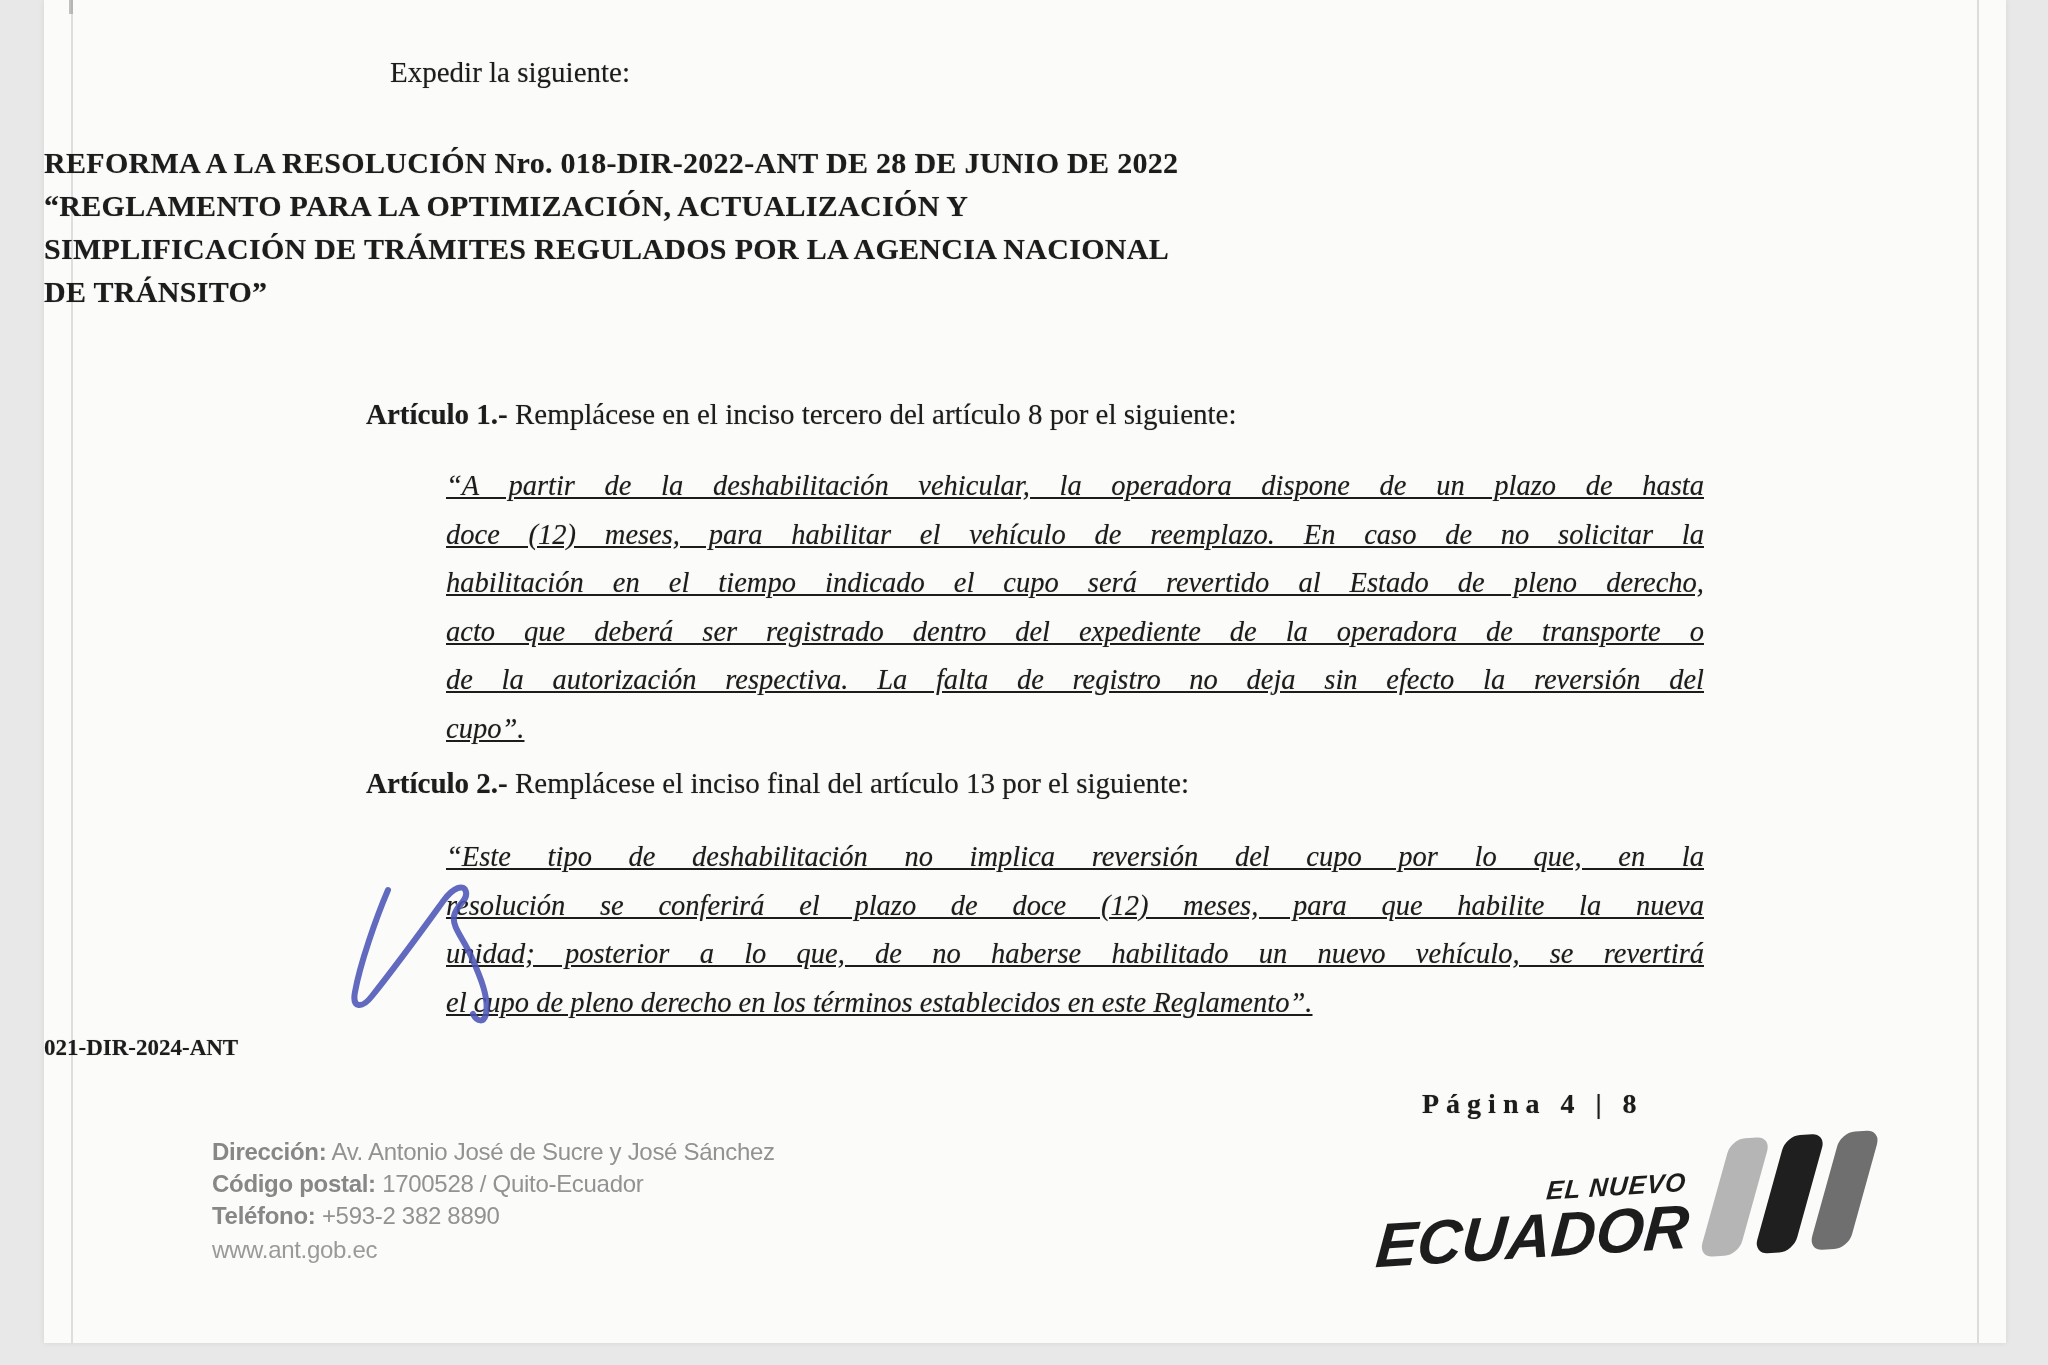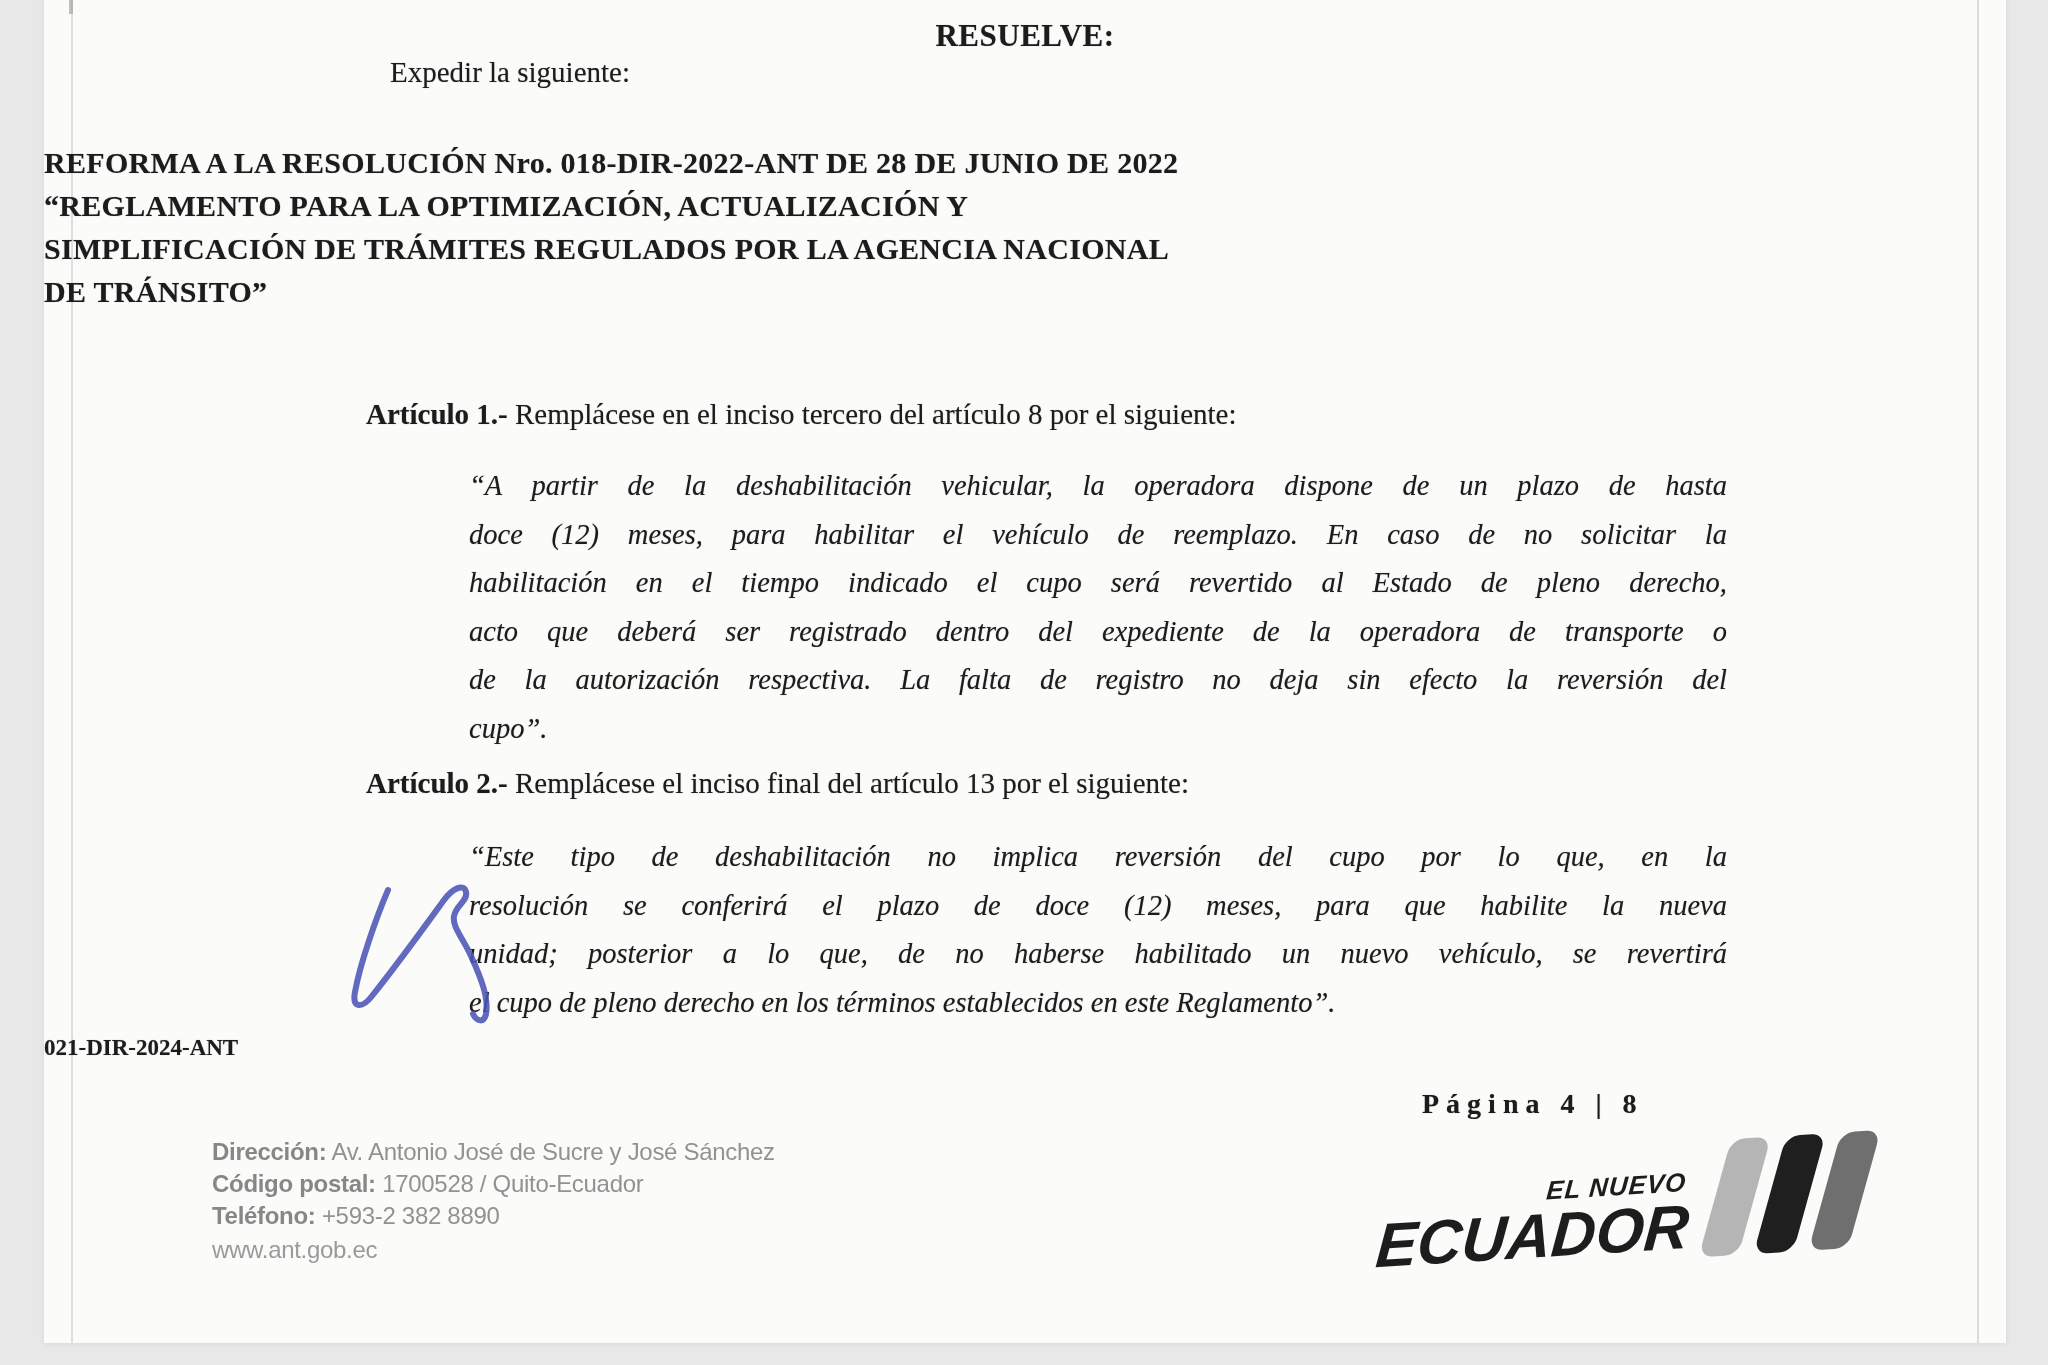--- a/index.html
+++ b/index.html
@@ -35,22 +35,22 @@
     text-align: left; font-weight: bold; font-size: 30px; line-height: 43px;
     letter-spacing: .3px;
   }
 
   .article-line { position: absolute; left: 322px; font-size: 29px; width: 1420px; }
   .article-line .article-label { font-weight: bold; }
   #article1-line { top: 398px; }
   #article2-line { top: 767px; }
 
   .quote-block {
-    position: absolute; left: 425px; width: 1258px;
-    font-style: italic; font-size: 28.5px; line-height: 48.5px;
+    position: absolute; left: 402px; width: 1258px;
+    font-style: italic; font-size: 28.5px; line-height: 48.5px; text-decoration: underline;
   }
   #quote1 { top: 462px; }
   #quote2 { top: 833px; }
   .jline { text-align: justify; text-align-last: justify; }
   .jline-last { text-align: left; }
 
   .doc-code {
     position: absolute; top: 1035px; left: 0; width: 100%;
     text-align: left; font-weight: bold; font-size: 23px;
   }
@@ -93,21 +93,20 @@
   .signature { position: absolute; left: 272px; top: 860px; }
 </style>
 </head>
 <body>
 
 <div class="paper">
   <div class="edge-line left"></div>
   <div class="edge-line right"></div>
   <div class="edge-smudge"></div>
 
-  <div class="resolve-heading doc-text">RESUELVE:</div>
 
   <div class="intro-line doc-text">Expedir la siguiente:</div>
 
   <div class="title-block doc-text">
     <div>REFORMA A LA RESOLUCIÓN Nro. 018-DIR-2022-ANT DE 28 DE JUNIO DE 2022</div>
     <div>“REGLAMENTO PARA LA OPTIMIZACIÓN, ACTUALIZACIÓN Y</div>
     <div>SIMPLIFICACIÓN DE TRÁMITES REGULADOS POR LA AGENCIA NACIONAL</div>
     <div>DE TRÁNSITO”</div>
   </div>
 

